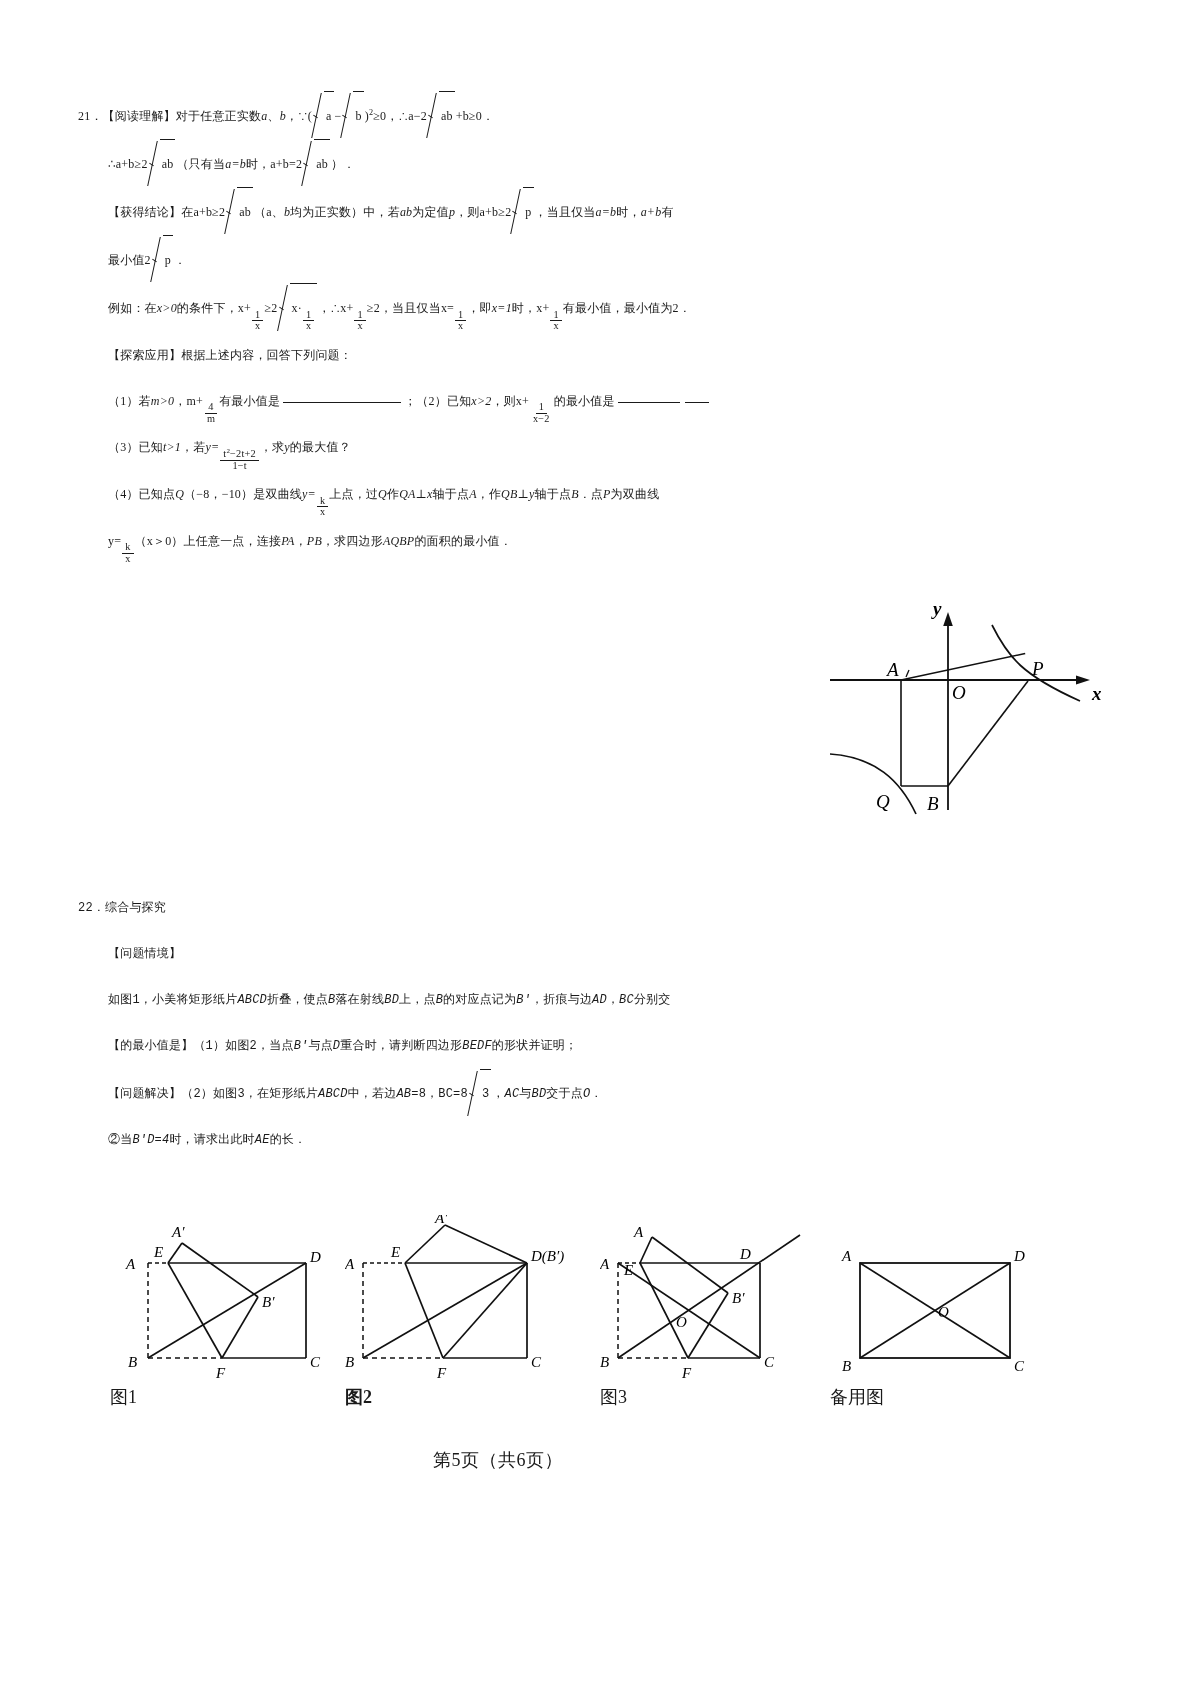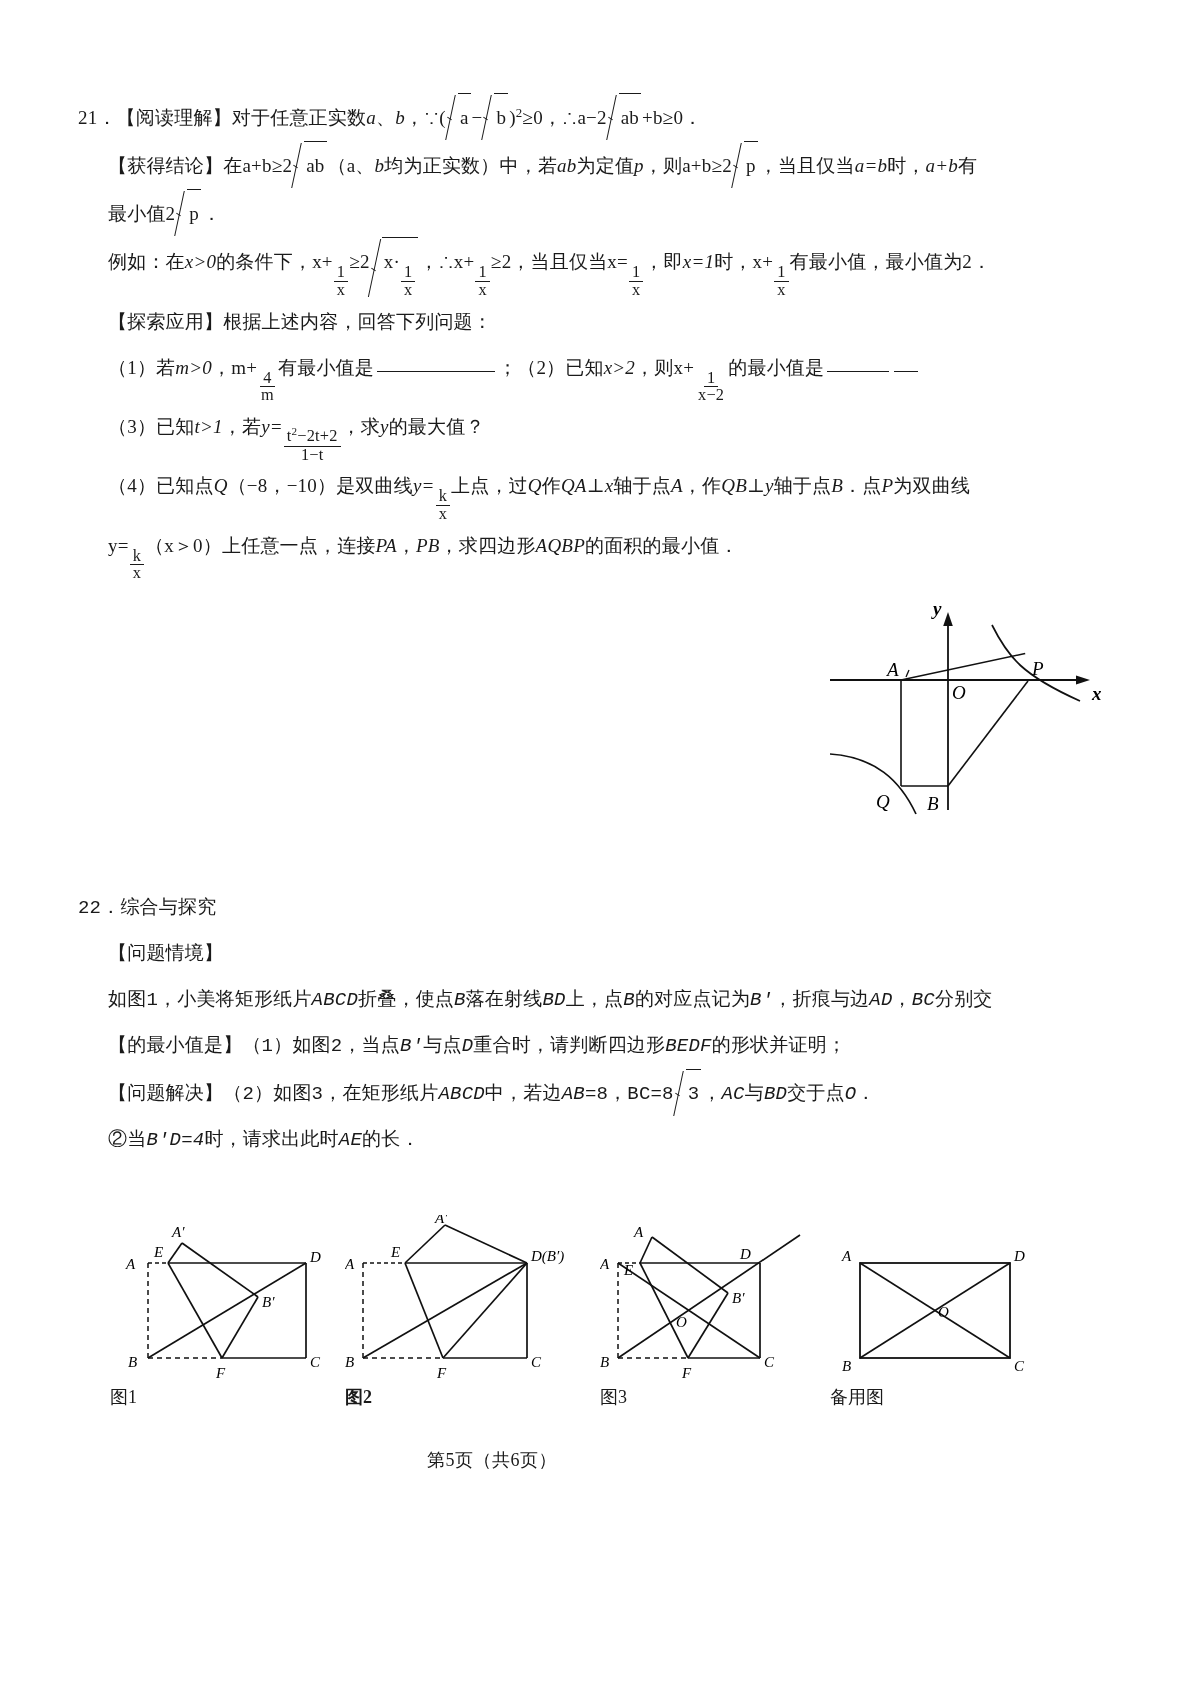--- a/index.html
+++ b/index.html
@@ -21,21 +21,21 @@
     width: 1190px;
     height: 1682px;
   }
   .content {
     position: absolute;
     left: 78px;
     top: 90px;
     width: 1035px;
   }
   .line {
-    font-size: 19px;
+    font-size: 12px;
     line-height: 46px;
     white-space: nowrap;
     letter-spacing: 0.2px;
   }
   .indent { padding-left: 30px; }
   .it { font-style: italic; }
 
   
   .frac {
     display: inline-flex;
@@ -127,35 +127,39 @@
     text-align: left;
   }
   .footer {
     position: absolute;
     left: 0;
     top: 1448px;
     width: 984px;
     text-align: center;
     font-size: 18px;
     letter-spacing: 0.5px;
+    padding-left: 6px;
   }
   svg { display: block; }
   text { font-family: "Liberation Serif", serif; }
 </style>
 </head>
 <body>
 
 <div class="page">
 
   <div class="content">
 
     <div class="line">
       <span>21．</span><span>【阅读理解】</span><span>对于任意正实数</span><span class="it">a</span><span>、</span><span class="it">b</span><span>，</span><span>∵</span><span>(</span><span class="rad"><span class="bar">a</span></span><span>−</span><span class="rad"><span class="bar">b</span></span><span>)</span><span class="sup">2</span><span class="geq">≥</span><span>0，</span><span>∴</span><span>a−2</span><span class="rad"><span class="bar">ab</span></span><span>+b</span><span class="geq">≥</span><span>0．</span>
     </div>
 
+    <div class="line indent">
+      <span>∴a+b</span><span class="geq">≥</span><span>2</span><span class="rad"><span class="bar">ab</span></span><span>（只有当</span><span class="it">a=b</span><span>时，a+b=2</span><span class="rad"><span class="bar">ab</span></span><span>）．</span>
+    </div>
 
     <div class="line indent">
       <span>【获得结论】</span><span>在a+b</span><span class="geq">≥</span><span>2</span><span class="rad"><span class="bar">ab</span></span><span>（a、</span><span class="it">b</span><span>均为正实数）中，若</span><span class="it">ab</span><span>为定值</span><span class="it">p</span><span>，则a+b</span><span class="geq">≥</span><span>2</span><span class="rad"><span class="bar">p</span></span><span>，当且仅当</span><span class="it">a=b</span><span>时，</span><span class="it">a+b</span><span>有</span>
     </div>
 
     <div class="line indent">
       <span>最小值2</span><span class="rad"><span class="bar">p</span></span><span>．</span>
     </div>
 
     <div class="line indent">

